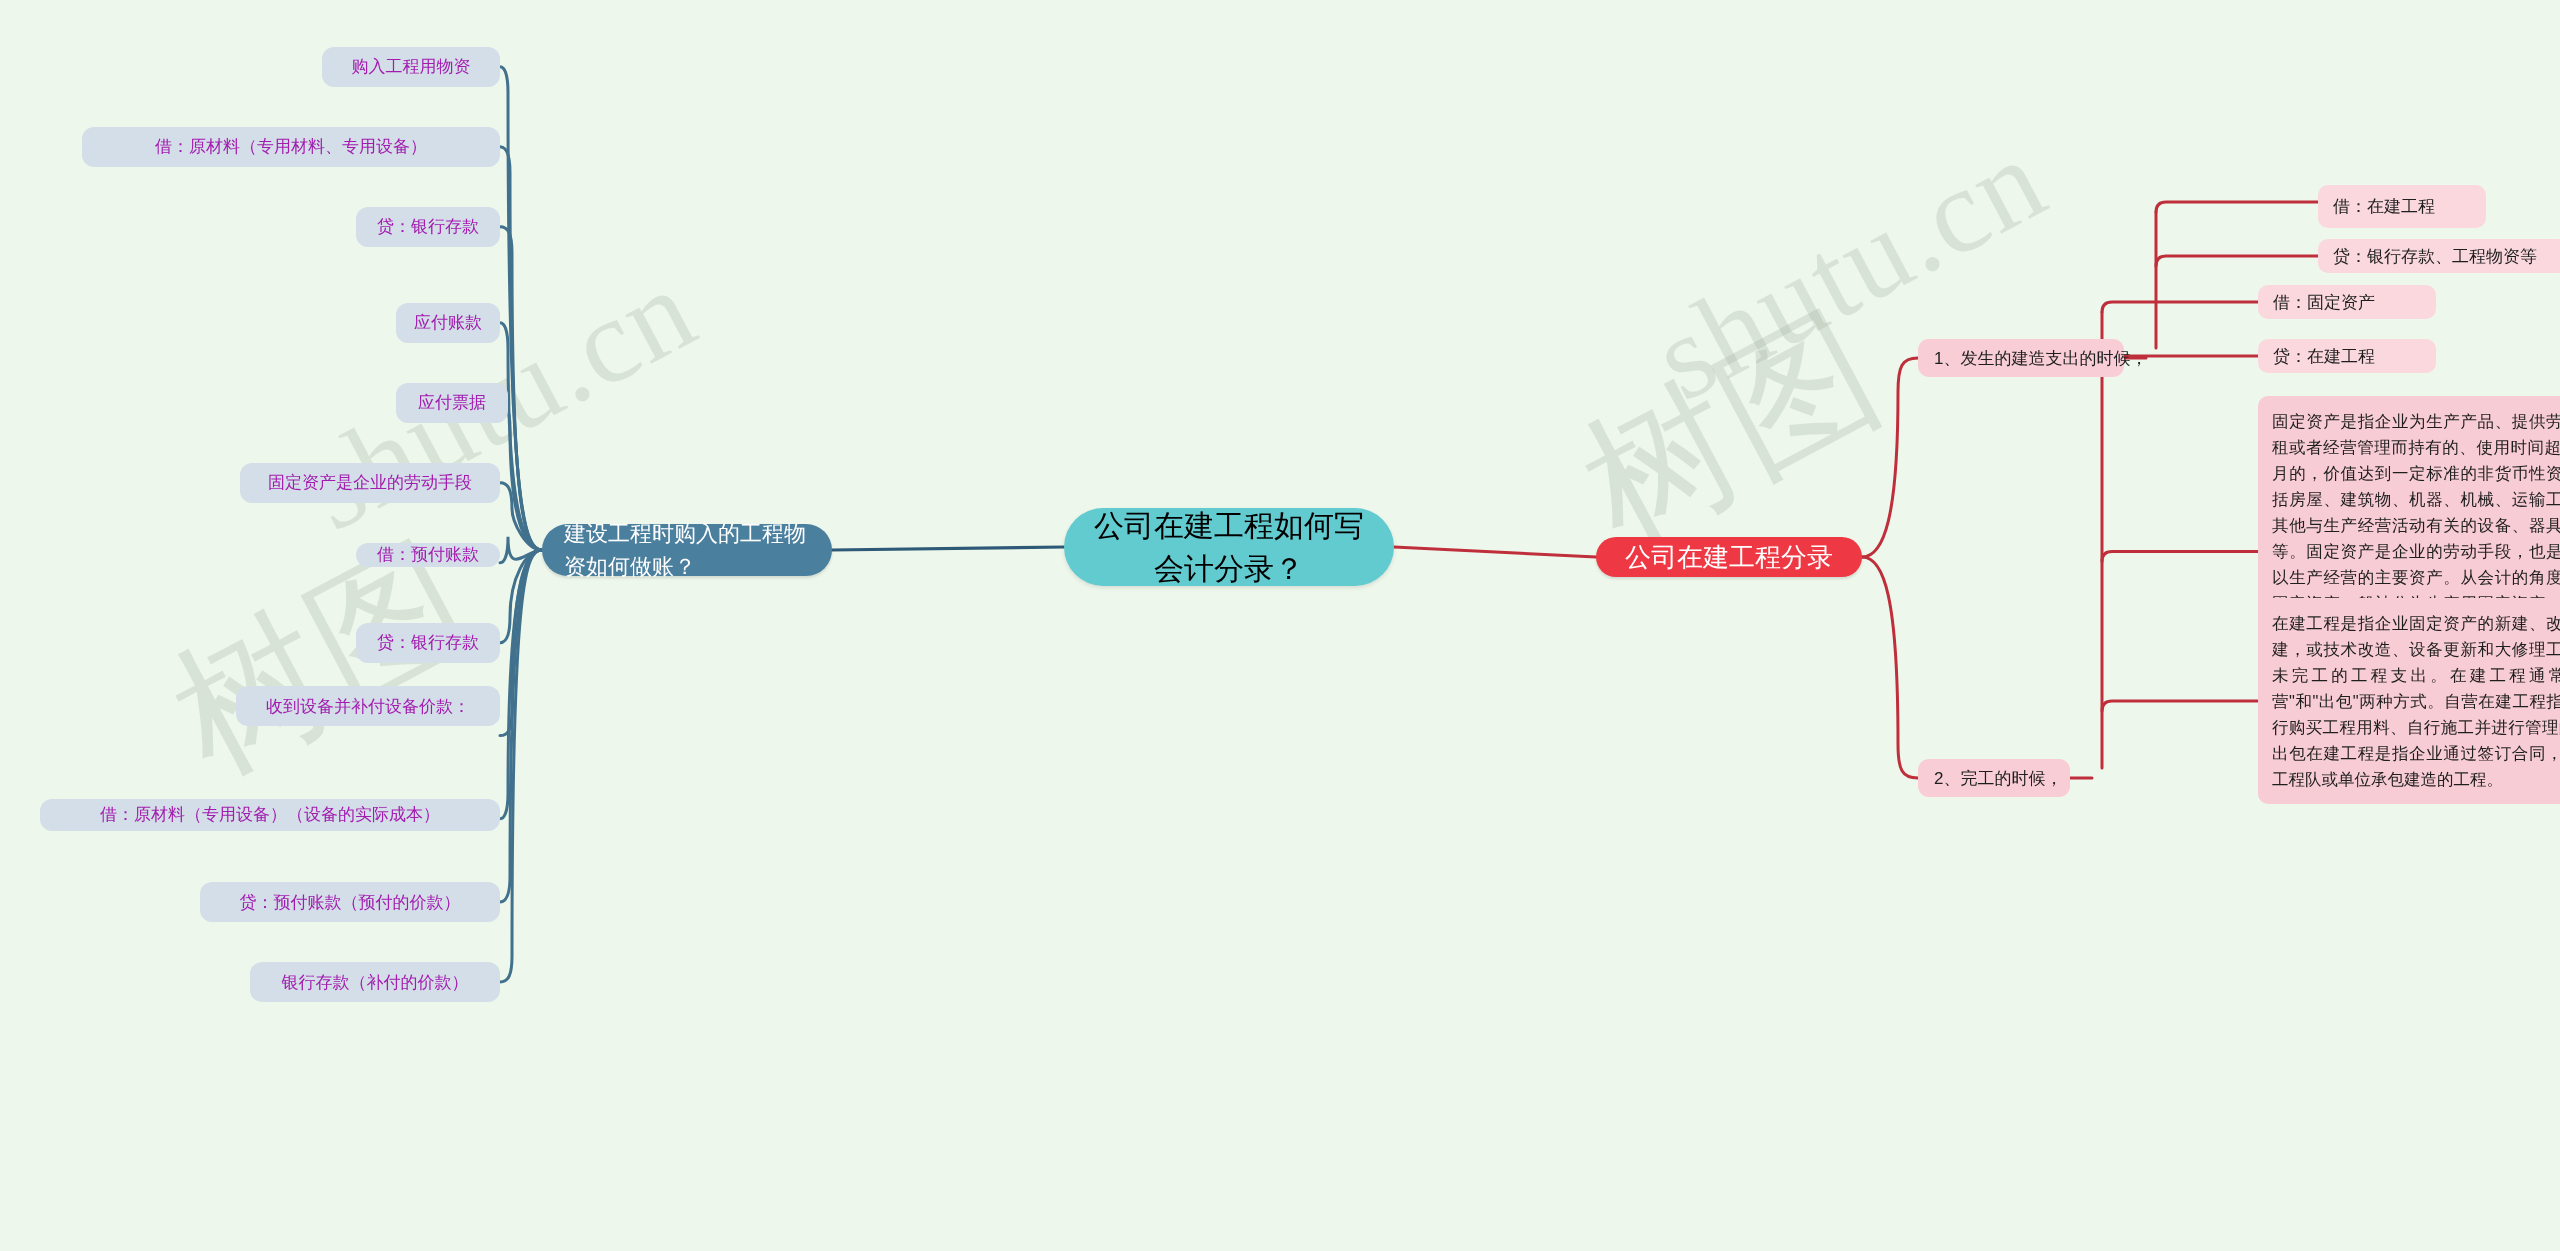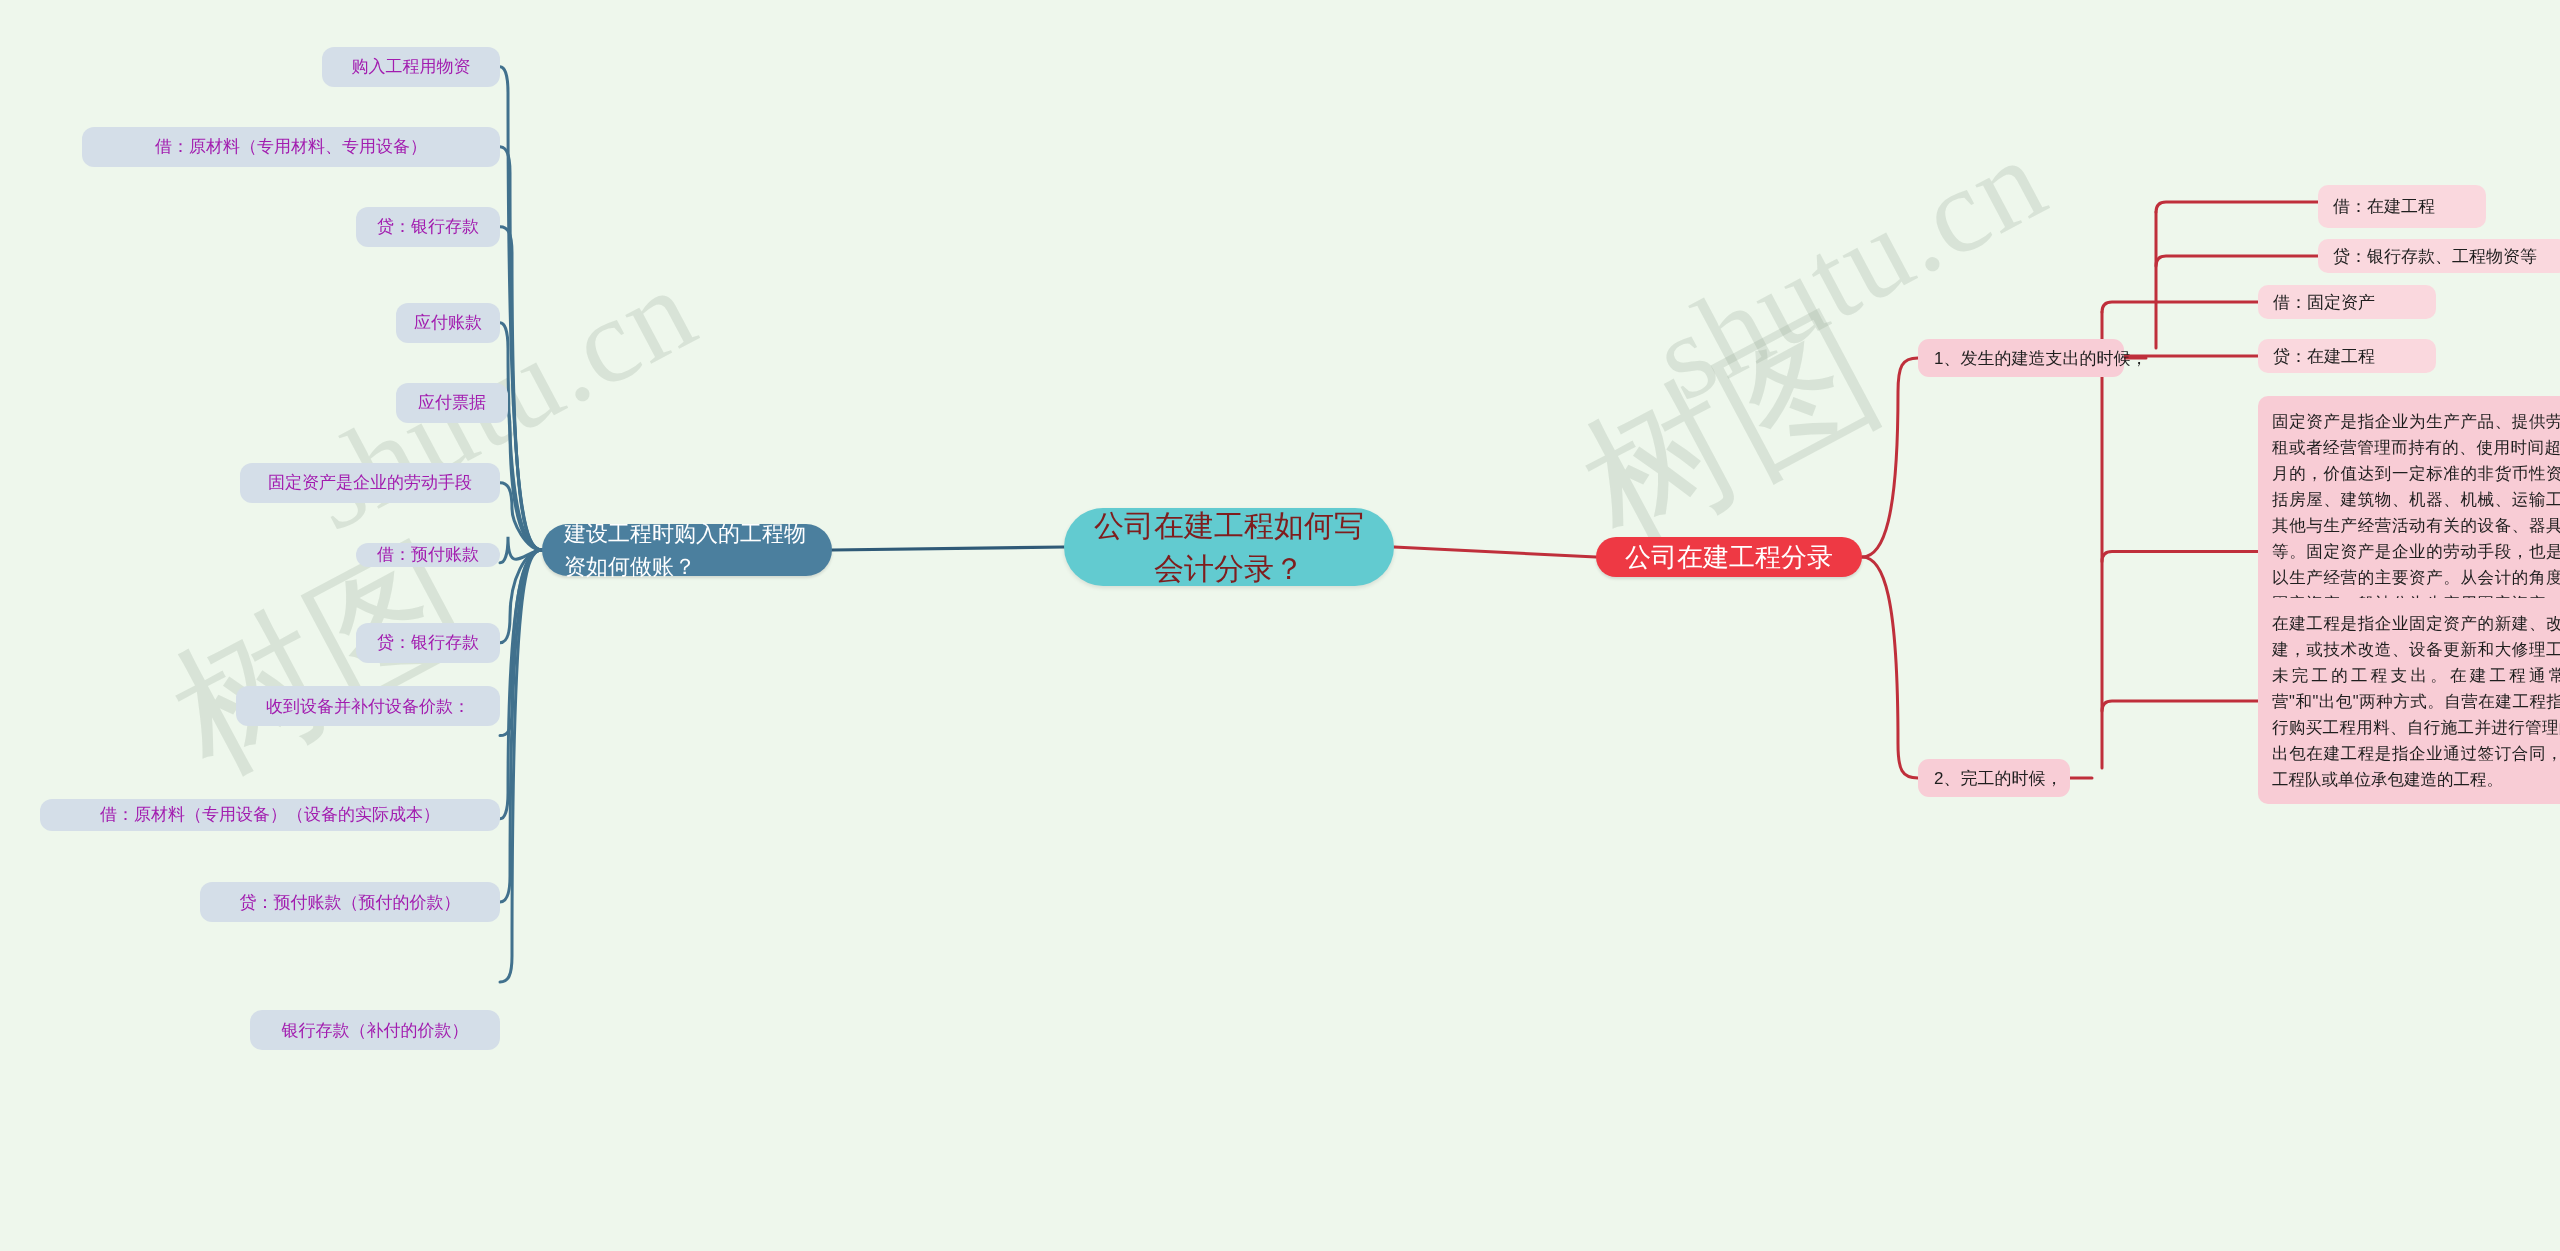--- a/index.html
+++ b/index.html
@@ -46,21 +46,21 @@
   .node {
     position: absolute;
     box-sizing: border-box;
     display: flex;
     align-items: center;
     white-space: pre;
   }
   
   .root {
     background: #62cbd0;
-    color: #7f1d1d;
+    color: #000000;
     border-radius: 60px;
     font-size: 30px;
     line-height: 1.45;
     padding: 14px 30px;
     justify-content: center;
     text-align: center;
     white-space: normal;
     box-shadow: 0 2px 4px rgba(0,0,0,0.10);
   }
   
@@ -183,21 +183,21 @@
   <div class="node leaf-blue" style="left: 356px; top: 542.8px; width: 144px; height: 24px; font-size: 17px;">借：预付账款</div>
 
   <div class="node leaf-blue" style="left: 356px; top: 622.8px; width: 144px; height: 40px; font-size: 17px;">贷：银行存款</div>
 
   <div class="node leaf-blue" style="left: 236px; top: 686px; width: 264px; height: 40px; font-size: 17px;">收到设备并补付设备价款：</div>
 
   <div class="node leaf-blue" style="left: 40px; top: 798.8px; width: 460px; height: 32px; font-size: 17px;">借：原材料（专用设备）（设备的实际成本）</div>
 
   <div class="node leaf-blue" style="left: 200px; top: 882px; width: 300px; height: 40px; font-size: 17px;">贷：预付账款（预付的价款）</div>
 
-  <div class="node leaf-blue" style="left: 250px; top: 962px; width: 250px; height: 40px; font-size: 17px; margin-top: 48px;">银行存款（补付的价款）</div>
+  <div class="node leaf-blue" style="left: 250px; top: 962px; width: 250px; height: 40px; font-size: 17px;">银行存款（补付的价款）</div>
 
   <div class="node branch-blue" style="left: 542px; top: 524px; width: 290px; height: 52px;">建设工程时购入的工程物资如何做账？</div>
 
   <div class="node root" style="left: 1064px; top: 508px; width: 330px; height: 78px;">公司在建工程如何写会计分录？</div>
 
   <div class="node branch-red" style="left: 1596px; top: 537px; width: 266px; height: 40px;">公司在建工程分录</div>
 
   <div class="node node-pink" style="left: 1918px; top: 339px; width: 206px; height: 38px;">1、发生的建造支出的时候，</div>
 
   <div class="node leaf-pink" style="left: 2318px; top: 185px; width: 168px; height: 43px;">借：在建工程</div>

